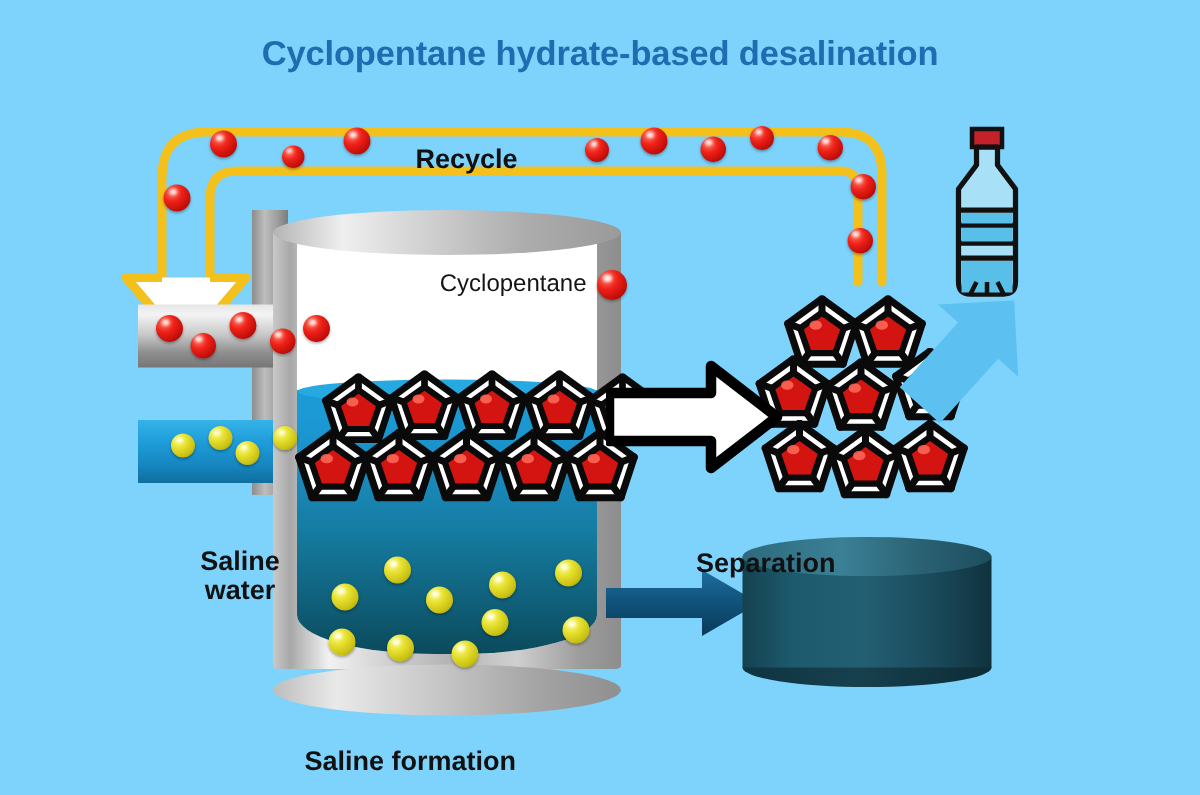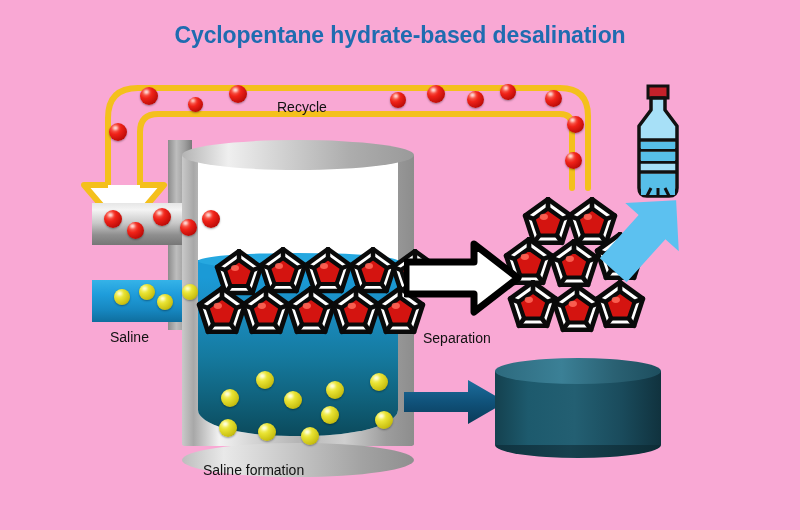--- a/index.html
+++ b/index.html
@@ -5,54 +5,56 @@
   * { box-sizing: border-box; }
   html, body {
     margin: 0; padding: 0;
     background: #ffffff;
     font-family: "Liberation Sans", sans-serif;
   }
   #stage {
     position: relative;
     width: 800px;
     height: 530px;
-    background: #f9a8d4;
+    background: #7dd3fc;
     overflow: hidden;
   }
   .abs { position: absolute; }
 
   
   #title {
     left: 0; right: 0; top: 22px;
     text-align: center;
     font-size: 23px;
     font-weight: bold;
     color: #1f6cb0;
     letter-spacing: -0.1px;
     white-space: nowrap;
   }
 
   
   .blk-label {
-    font-weight: normal;
+    font-weight: bold;
     color: #111111;
-    font-size: 14px;
+    font-size: 18px;
     line-height: 1.08;
     white-space: nowrap;
+    margin-top: 35px;
   }
   #recycle-label {
     left: 277px; top: 92px;
     font-size: 22px;
   }
   #saline-label {
     left: 110px; top: 330px;
+    text-align: center;
     width: 100px;
     white-space: normal;
   }
-  #separation-label { left: 423px; top: 331px; }
+  #separation-label { left: 464px; top: 331px; }
   #hydrate-label { left: 203px; top: 463px; }
 
   
   #legend {
     left: 258px; top: 180px;
     width: 160px;
   }
   .legend-row {
     display: flex;
     align-items: center;
@@ -258,20 +260,24 @@
     <div id="vessel-inner">
       <div id="water">
         <div id="water-surface"></div>
       </div>
     </div>
     <div id="vessel-inner-lip"></div>
     <div id="vessel-rim"></div>
   </div>
 
   <div class="abs" id="legend">
+    <div class="legend-row">
+      <span class="legend-txt">Cyclopentane</span>
+      <span class="sphere red" style="width:20px;height:20px;display:inline-block;"></span>
+    </div>
   </div>
 
   <div class="abs" id="layer-cages-vessel" style="left:0;top:0;width:800px;height:530px;">
       <div class="cage" style="left: 214px; top: 249px; width: 50px; height: 50px;">
         <svg width="50" height="50" viewBox="0 0 100 100">
           <g>
             <polygon points="50,4 94,36 77,88 23,88 6,36" fill="#ffffff" stroke="#0a0a0a" stroke-width="9" stroke-linejoin="round"></polygon>
             <polygon points="50,22 78,42 67,74 33,74 22,42" fill="#d41410" stroke="#0a0a0a" stroke-width="8" stroke-linejoin="round"></polygon>
             <ellipse cx="42" cy="38" rx="8" ry="6" fill="#ff6a5a" opacity="0.85"></ellipse>
             <line x1="50" y1="4" x2="50" y2="22" stroke="#0a0a0a" stroke-width="9" stroke-linecap="round"></line>
@@ -603,17 +609,18 @@
 
     <rect x="14" y="58" width="34" height="7" fill="#57bfe8"></rect>
     <rect x="14" y="68" width="34" height="9" fill="#57bfe8"></rect>
     <rect x="14" y="90" width="34" height="21" fill="#57bfe8"></rect>
 
     <path d="M 20 112 L 24 104 M 31 112 L 31 104 M 42 112 L 38 104" stroke="#111111" stroke-width="3" fill="none"></path>
   </svg>
 
   <div class="abs blk-label" id="saline-label">
     <div>Saline</div>
+    <div>water</div>
   </div>
   <div class="abs blk-label" id="separation-label">Separation</div>
   <div class="abs blk-label" id="hydrate-label">Saline formation</div>
 
 </div>
 
 </body></html>

